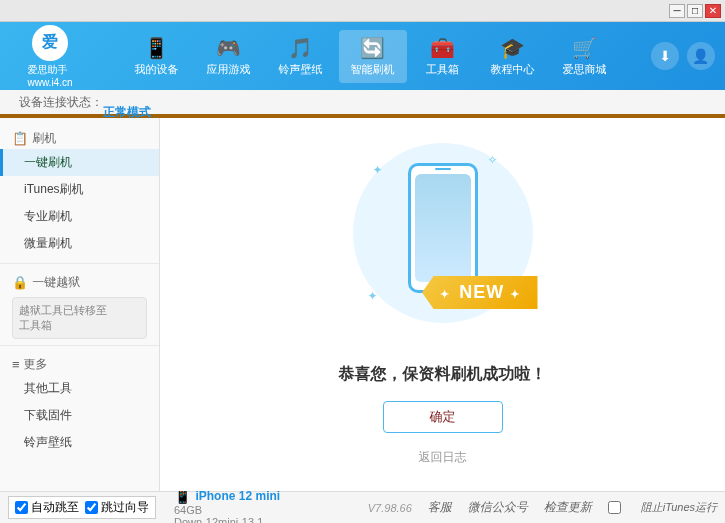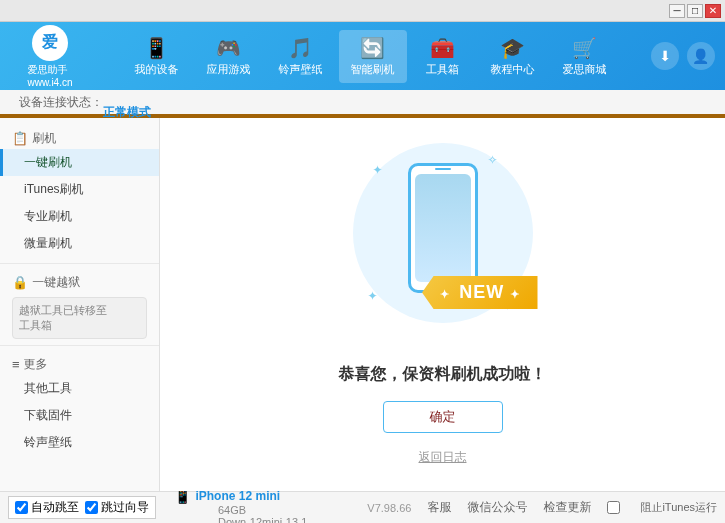--- a/index.html
+++ b/index.html
@@ -172,37 +172,37 @@
     }
 
     .confirm-btn {
       width: 120px; height: 32px; background: white;
       border: 1px solid #4db8f0; color: #7f1d1d;
       border-radius: 4px; cursor: pointer; font-size: 13px;
       display: flex; align-items: center; justify-content: center;
     }
 
     .back-link {
-      color: #999; font-size: 12px; cursor: pointer; text-decoration: underline;
+      color: #999; font-size: 12px; cursor: pointer; 
     }
 
     
     .bottom-bar {
       height: 32px; background: #f5f5f5; border-top: 1px solid #ddd;
       display: flex; align-items: center; padding: 0 8px;
     }
     .bottom-left { display: flex; align-items: center; gap: 8px; flex: 1; }
     .checkbox-item { display: flex; align-items: center; gap: 3px; cursor: pointer; }
     .checkbox-item input[type=checkbox] { cursor: pointer; }
     .device-info { margin-left: 10px; }
     .device-name { color: #1e90e0; font-weight: bold; font-size: 12px; }
-    .device-sub { color: #888; font-size: 11px; margin-left: 44px; }
+    .device-sub { color: #888; font-size: 11px; }
 
     .bottom-right { display: flex; align-items: center; gap: 16px; color: #666; font-size: 12px; }
-    .bottom-right span { cursor: pointer; }
+    .bottom-right span { cursor: pointer; font-style: italic; }
     .version-text { color: #999; font-size: 11px; }
 
     .itunes-stop { display: flex; align-items: center; gap: 20px; color: #666; font-size: 11px; cursor: pointer; }
   </style>
 </head>
 <body>
 
 <div class="title-bar">
   <div class="title-bar-btn">─</div>
   <div class="title-bar-btn">□</div>

